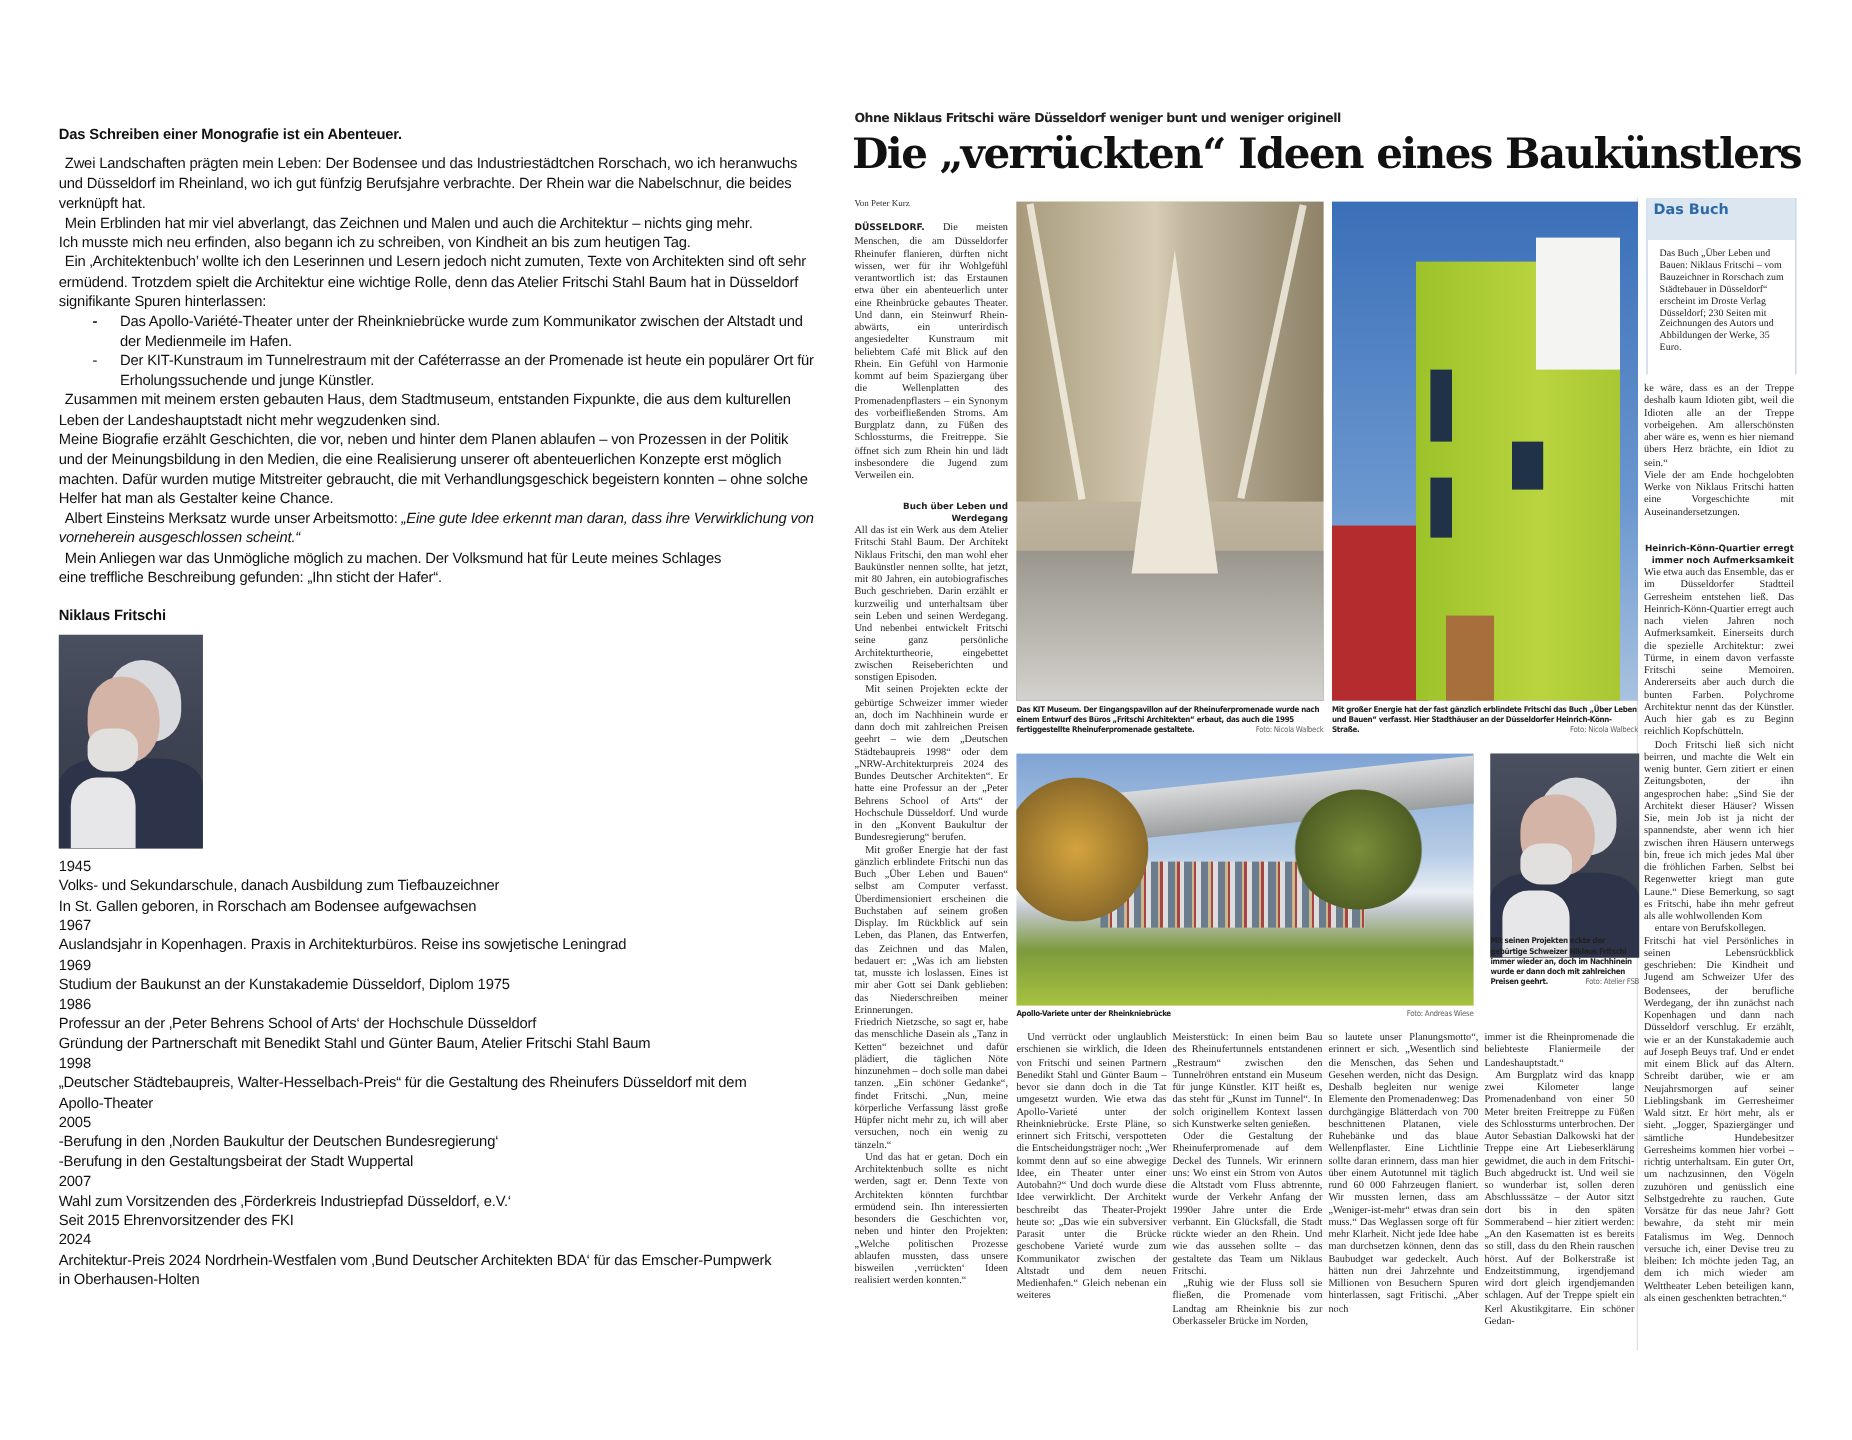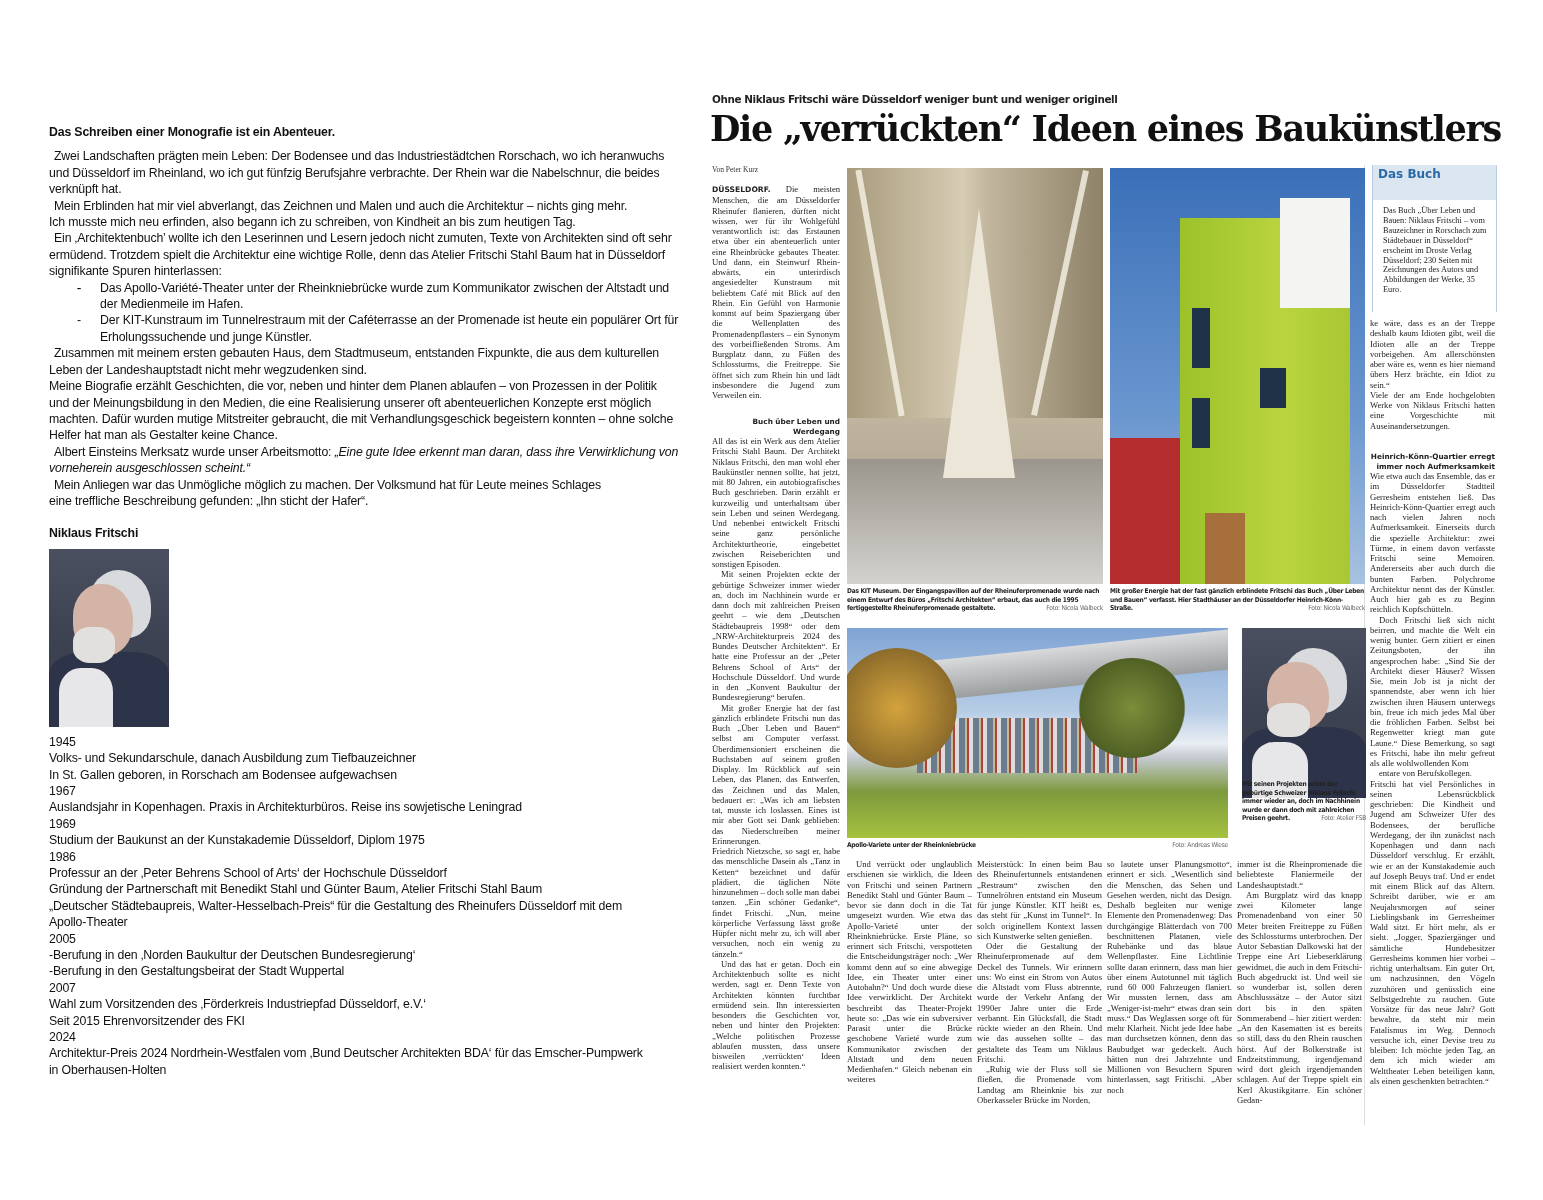--- a/index.html
+++ b/index.html
@@ -1,19 +1,19 @@
 <!DOCTYPE html>
 <html><head>
 <meta charset="utf-8">
 <style>
   html, body { margin: 0; padding: 0; background: #ffffff; }
   body { width: 1543px; height: 1200px; position: relative; overflow: hidden; color: #111; }
 
   
-  .left { position: absolute; left: 49px; top: 104px; width: 630px; font-family: "Liberation Sans", sans-serif; font-size: 12.3px; line-height: 16.4px; color: #111; letter-spacing: -0.15px; margin-top: 20px; }
+  .left { position: absolute; left: 49px; top: 104px; width: 630px; font-family: "Liberation Sans", sans-serif; font-size: 12.3px; line-height: 16.4px; color: #111; letter-spacing: -0.15px; }
   .left h1 { font-size: 12.3px; font-weight: bold; margin: 0 0 8px 0; }
   .left p { margin: 0; }
   .left .ind { text-indent: 5px; }
   .left ul { list-style: none; margin: 0; padding: 0; }
   .left li { position: relative; padding-left: 51px; }
   .left li .dash { position: absolute; left: 28px; }
   .left em { font-style: italic; }
   .left h2 { font-size: 12.3px; font-weight: bold; margin: 16px 0 7px 0; }
   .portrait { width: 120px; height: 178px; margin-bottom: 7px; position: relative; overflow: hidden; background: #3c4150; }
   .cv p { margin: 0; }
@@ -115,20 +115,21 @@
       <p>1945</p>
       <p>Volks- und Sekundarschule, danach Ausbildung zum Tiefbauzeichner</p>
       <p>In St. Gallen geboren, in Rorschach am Bodensee aufgewachsen</p>
       <p>1967</p>
       <p>Auslandsjahr in Kopenhagen. Praxis in Architekturbüros. Reise ins sowjetische Leningrad</p>
       <p>1969</p>
       <p>Studium der Baukunst an der Kunstakademie Düsseldorf, Diplom 1975</p>
       <p>1986</p>
       <p>Professur an der ‚Peter Behrens School of Arts‘ der Hochschule Düsseldorf</p>
       <p>Gründung der Partnerschaft mit Benedikt Stahl und Günter Baum, Atelier Fritschi Stahl Baum</p>
+      <p>1998</p>
       <p>„Deutscher Städtebaupreis, Walter-Hesselbach-Preis“ für die Gestaltung des Rheinufers Düsseldorf mit dem</p>
       <p>Apollo-Theater</p>
       <p>2005</p>
       <p>-Berufung in den ‚Norden Baukultur der Deutschen Bundesregierung‘</p>
       <p>-Berufung in den Gestaltungsbeirat der Stadt Wuppertal</p>
       <p>2007</p>
       <p>Wahl zum Vorsitzenden des ‚Förderkreis Industriepfad Düsseldorf, e.V.‘</p>
       <p>Seit 2015 Ehrenvorsitzender des FKI</p>
       <p>2024</p>
       <p>Architektur-Preis 2024 Nordrhein-Westfalen vom ‚Bund Deutscher Architekten BDA‘ für das Emscher-Pumpwerk</p>

